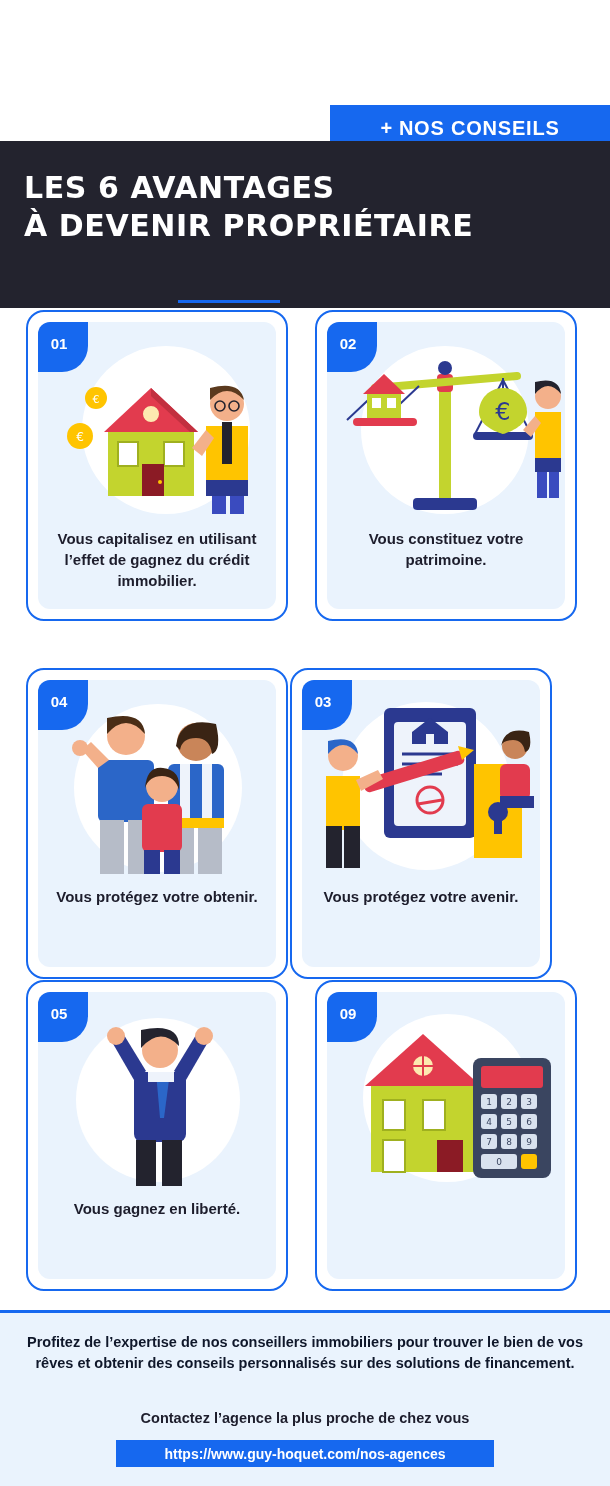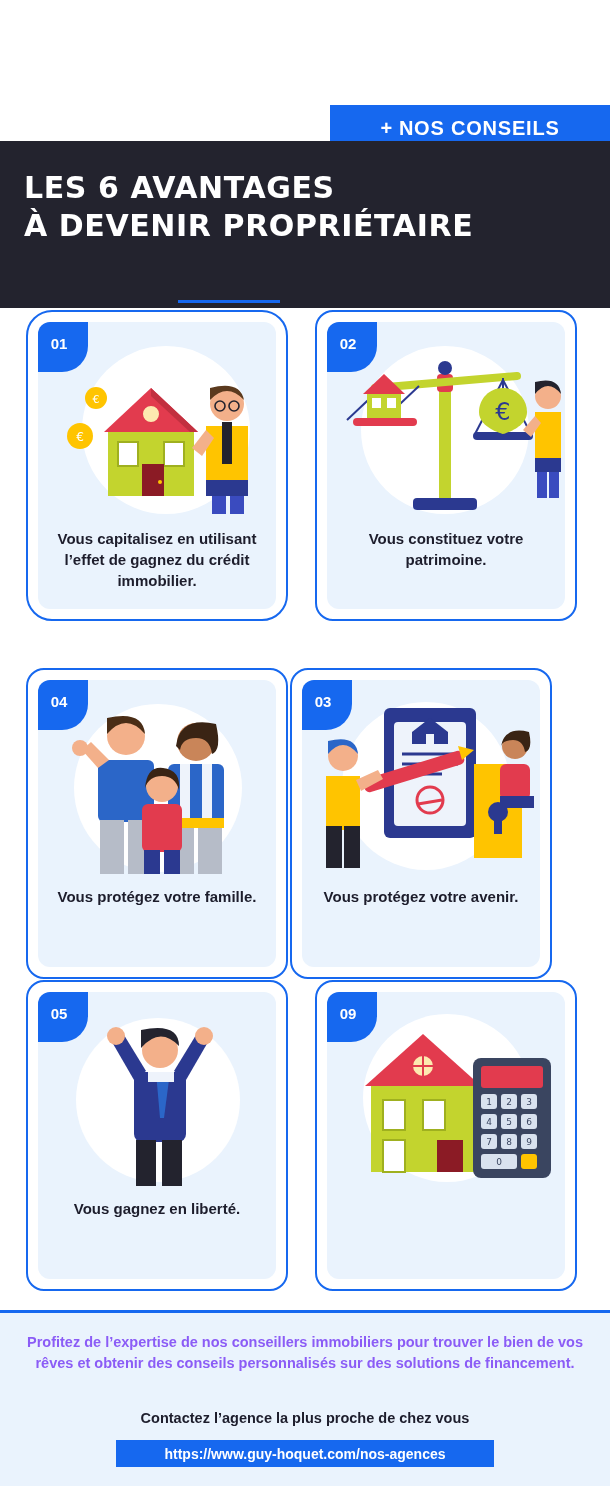--- a/index.html
+++ b/index.html
@@ -146,21 +146,21 @@
     right: 8px;
     top: 206px;
     text-align: center;
     font-size: 15px;
     font-weight: bold;
     color: #1d1d2c;
     line-height: 21px;
   }
 
   
-  #card-1 { left: 26px;  top: 10px; border-radius: 26px; }
+  #card-1 { left: 26px;  top: 10px; }
   #card-2 { left: 315px; top: 10px; }
   #card-4 { left: 26px;  top: 368px; }
   #card-3 { left: 290px; top: 368px; }
   #card-5 { left: 26px;  top: 680px; }
   #card-6 { left: 315px; top: 680px; }
 
   
   .deco-line {
     position: absolute;
     left: 178px;
@@ -188,21 +188,21 @@
     background: #1668ef;
   }
   .footer p.blurb {
     position: absolute;
     left: 20px;
     right: 20px;
     top: 22px;
     text-align: center;
     font-size: 14.5px;
     font-weight: bold;
-    color: #8b5cf6;
+    color: #0f172a;
     line-height: 21px;
   }
   .footer p.contact {
     position: absolute;
     left: 20px;
     right: 20px;
     top: 100px;
     text-align: center;
     font-size: 14.5px;
     font-weight: bold;
@@ -344,21 +344,21 @@
           <rect x="160" y="140" width="24" height="46" fill="#b6bcc8"></rect>
           <circle cx="158" cy="54" r="19" fill="#c98559"></circle>
           <path d="M138,58 q4,-30 40,-22 q6,26 -4,30 q-2,-16 -16,-16 q-14,0 -16,12 z" fill="#3a2414"></path>
 
           <rect x="104" y="116" width="40" height="48" rx="6" fill="#e23b4e"></rect>
           <rect x="106" y="162" width="16" height="24" fill="#2b3990"></rect>
           <rect x="126" y="162" width="16" height="24" fill="#2b3990"></rect>
           <circle cx="124" cy="98" r="16" fill="#f3b08a"></circle>
           <path d="M107,100 q2,-22 18,-20 q18,2 16,22 q-4,-14 -17,-14 q-13,0 -17,12 z" fill="#3a2414"></path>
         </svg>
-        <div class="caption">Vous protégez votre famille.</div>
+        <div class="caption">Vous protégez votre obtenir.</div>
       </div>
     </div>
 
     <div class="card" id="card-3">
       <div class="card-inner">
         <div class="badge">03</div>
         <svg class="illus" viewBox="0 0 242 196">
           <circle cx="124" cy="98" r="84" fill="#ffffff"></circle>
 
           <rect x="82" y="20" width="92" height="130" rx="6" fill="#2b3990"></rect>

